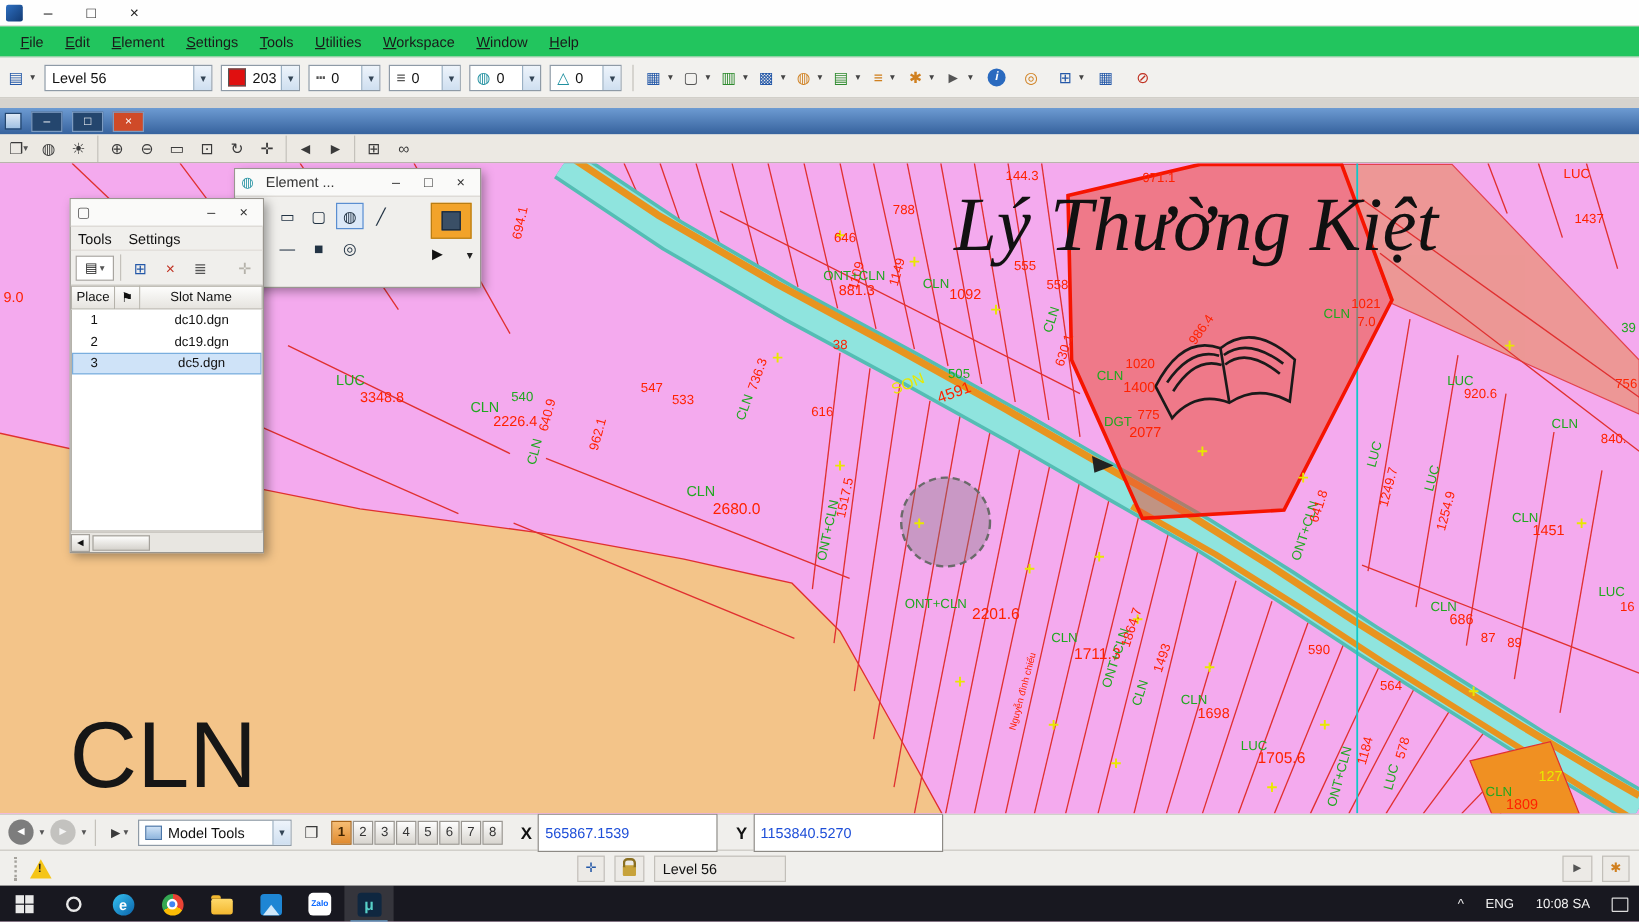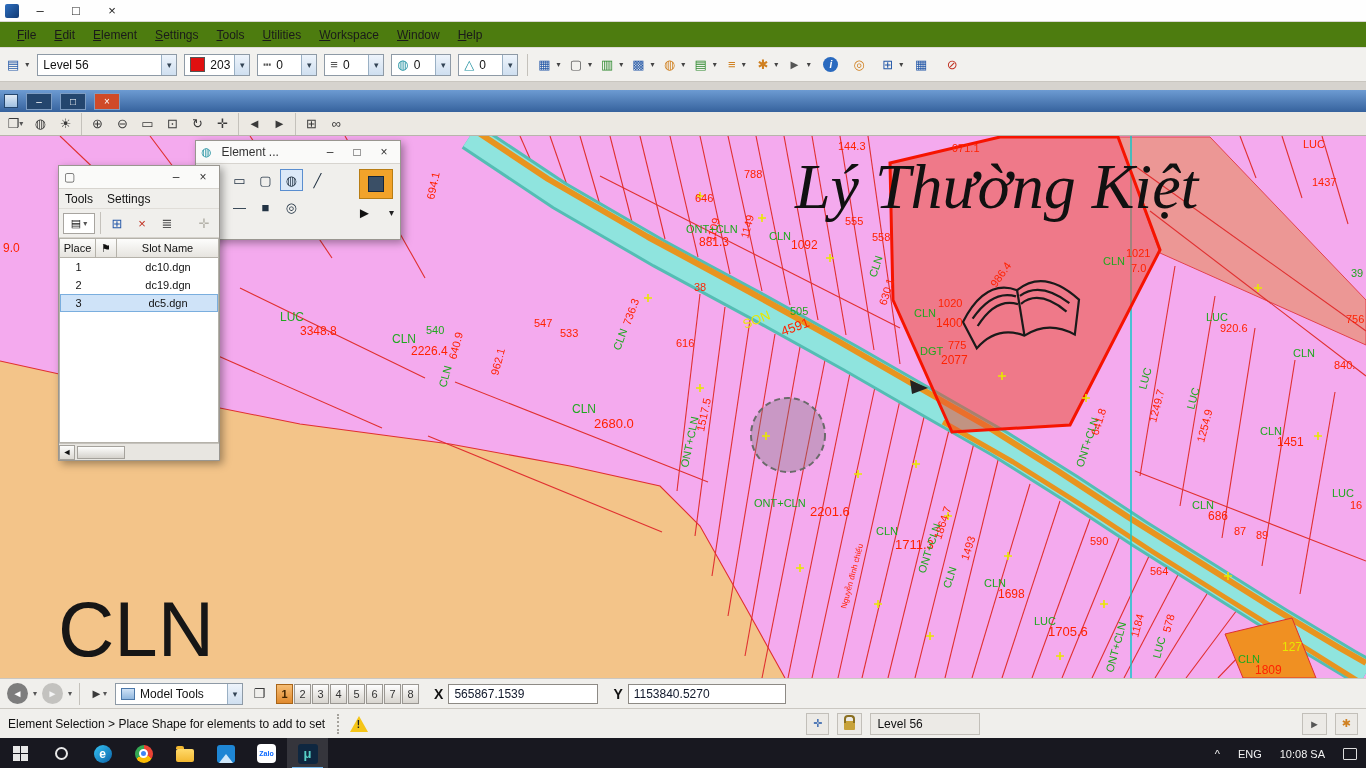--- a/index.html
+++ b/index.html
@@ -5,21 +5,21 @@
   *{margin:0;padding:0;box-sizing:border-box}
   html,body{width:1366px;height:768px;overflow:hidden}
   body{font-family:"Liberation Sans",sans-serif;background:#e8e6e2;font-size:12px;color:#111}
   u{text-decoration:underline}
   
   #titlebar{height:22px;background:#fefefe;border-bottom:1px solid #d9d7d3;display:flex;align-items:center;padding-left:5px;gap:6px}
   .app-ico{width:14px;height:14px;background:linear-gradient(135deg,#2e6fc0,#123a73);border-radius:2px}
   #titlebar .t{font-size:12px;flex:1;white-space:nowrap;overflow:hidden}
   .winbtn{width:30px;height:21px;display:flex;align-items:center;justify-content:center;font-size:13px;color:#222}
   
-  #menubar{height:26px;background:#4d7c0f;border-bottom:1px solid #dddbd6;display:flex;align-items:center;padding-left:8px}
+  #menubar{height:26px;background:#22c55e;border-bottom:1px solid #dddbd6;display:flex;align-items:center;padding-left:8px}
   .mi{padding:4px 9px;font-size:12px;color:#1a1a1a}
   
   #toolbar{height:34px;background:#f2f1ee;border-bottom:1px solid #c9c6c0;display:flex;align-items:center;padding:0 6px;gap:7px}
   .combo{height:22px;background:#fff;border:1px solid #8e9aa6;display:flex;align-items:center;font-size:12px;padding-left:5px}
   .combo .dd{margin-left:auto;width:15px;height:100%;background:linear-gradient(#eef4fb,#cfdff0);border-left:1px solid #9ab0c4;display:flex;align-items:center;justify-content:center;font-size:9px;color:#345}
   .sw{width:15px;height:15px;background:#e01010;border:1px solid #555;margin-right:5px}
   .gly{font-size:13px;margin-right:5px}
   .tbtn{height:26px;min-width:24px;display:flex;align-items:center;justify-content:center;font-size:15px;gap:1px;border:1px solid transparent}
   .tbtn .dd2{font-size:8px;color:#444}
   .vsep{width:1px;height:22px;background:#c4c1bb;margin:0 2px}
@@ -71,21 +71,21 @@
   
   #navbar{height:30px;background:#f0efec;border-top:1px solid #cac7c1;display:flex;align-items:center;gap:5px;padding:0 7px;font-size:12px}
   .circ{width:21px;height:21px;border-radius:50%;background:#7d7d7d;color:#fff;font-size:10px;display:flex;align-items:center;justify-content:center}
   .circ.dis{background:#c3c2bf;color:#f4f4f4}
   .ndd{font-size:8px;color:#555}
   .mviews{width:128px;height:22px}
   .mv-ico{width:14px;height:12px;background:linear-gradient(#cfe2f6,#8fb6de);border:1px solid #4a76a8;margin-right:5px}
   .vn{width:17px;height:20px;font-size:11px;border:1px solid #9a9792;background:linear-gradient(#fdfdfd,#d8d5cf);color:#333;padding:0}
   .vn.on{background:linear-gradient(#f6bd74,#e08a2e);border-color:#a86418;color:#402400;font-weight:bold}
   .coordlbl{font-weight:bold;font-size:14px;margin-left:10px}
-  input.coord{width:150px;height:20px;border:1px solid #8d8a85;background:#fff;font-size:12px;color:#0f172a;padding:0 5px;font-family:"Liberation Sans",sans-serif}
+  input.coord{width:150px;height:32px;border:1px solid #8d8a85;background:#fff;font-size:12px;color:#1d4ed8;padding:0 5px;font-family:"Liberation Sans",sans-serif}
   #statusbar{height:30px;background:#f0efec;border-top:1px solid #cac7c1;display:flex;align-items:center;font-size:12px;padding:0 8px;gap:8px}
   .dotsep{width:5px;height:20px;border-left:2px dotted #a5a29c;margin-left:4px}
   .warn{width:0;height:0;border-left:9px solid transparent;border-right:9px solid transparent;border-bottom:16px solid #f5c518;position:relative}
   .warn:after{content:"!";position:absolute;left:-2.5px;top:3px;font-size:10px;font-weight:bold;color:#222}
   .scell{height:22px;border:1px solid #c2bfb9;background:#eceae6;display:flex;align-items:center;padding:0 6px;gap:4px}
   .lock{width:11px;height:9px;background:#c7a23a;border-radius:1px;position:relative;margin-top:4px}
   .lock:before{content:"";position:absolute;width:7px;height:6px;border:2px solid #8a6f20;border-bottom:none;border-radius:4px 4px 0 0;left:0px;top:-6px}
   
   #taskbar{height:31px;background:#181820;display:flex;align-items:center;color:#eee}
   .tb{width:41px;height:100%;display:flex;align-items:center;justify-content:center;position:relative}
@@ -616,21 +616,20 @@
       <button class="vn">7</button>
       <button class="vn">8</button>
     </span>
   <span class="coordlbl">X</span>
   <input class="coord" value="565867.1539" style="">
   <span class="coordlbl">Y</span>
   <input class="coord" style="width: 158px;" value="1153840.5270">
 </div>
 
 <div id="statusbar">
-  <span>Element Selection &gt; Place Shape for elements to add to set</span>
   <span class="dotsep"></span>
   <span class="warn"></span>
   <span style="margin-left:430px" class="scell">
       <span class="gly blue" style="font-size:11px;margin:0">✛</span>
     </span>
   <span class="scell">
       <span class="lock"></span>
     </span>
   <span class="scell" style="width:110px">
       <span>Level 56</span>

